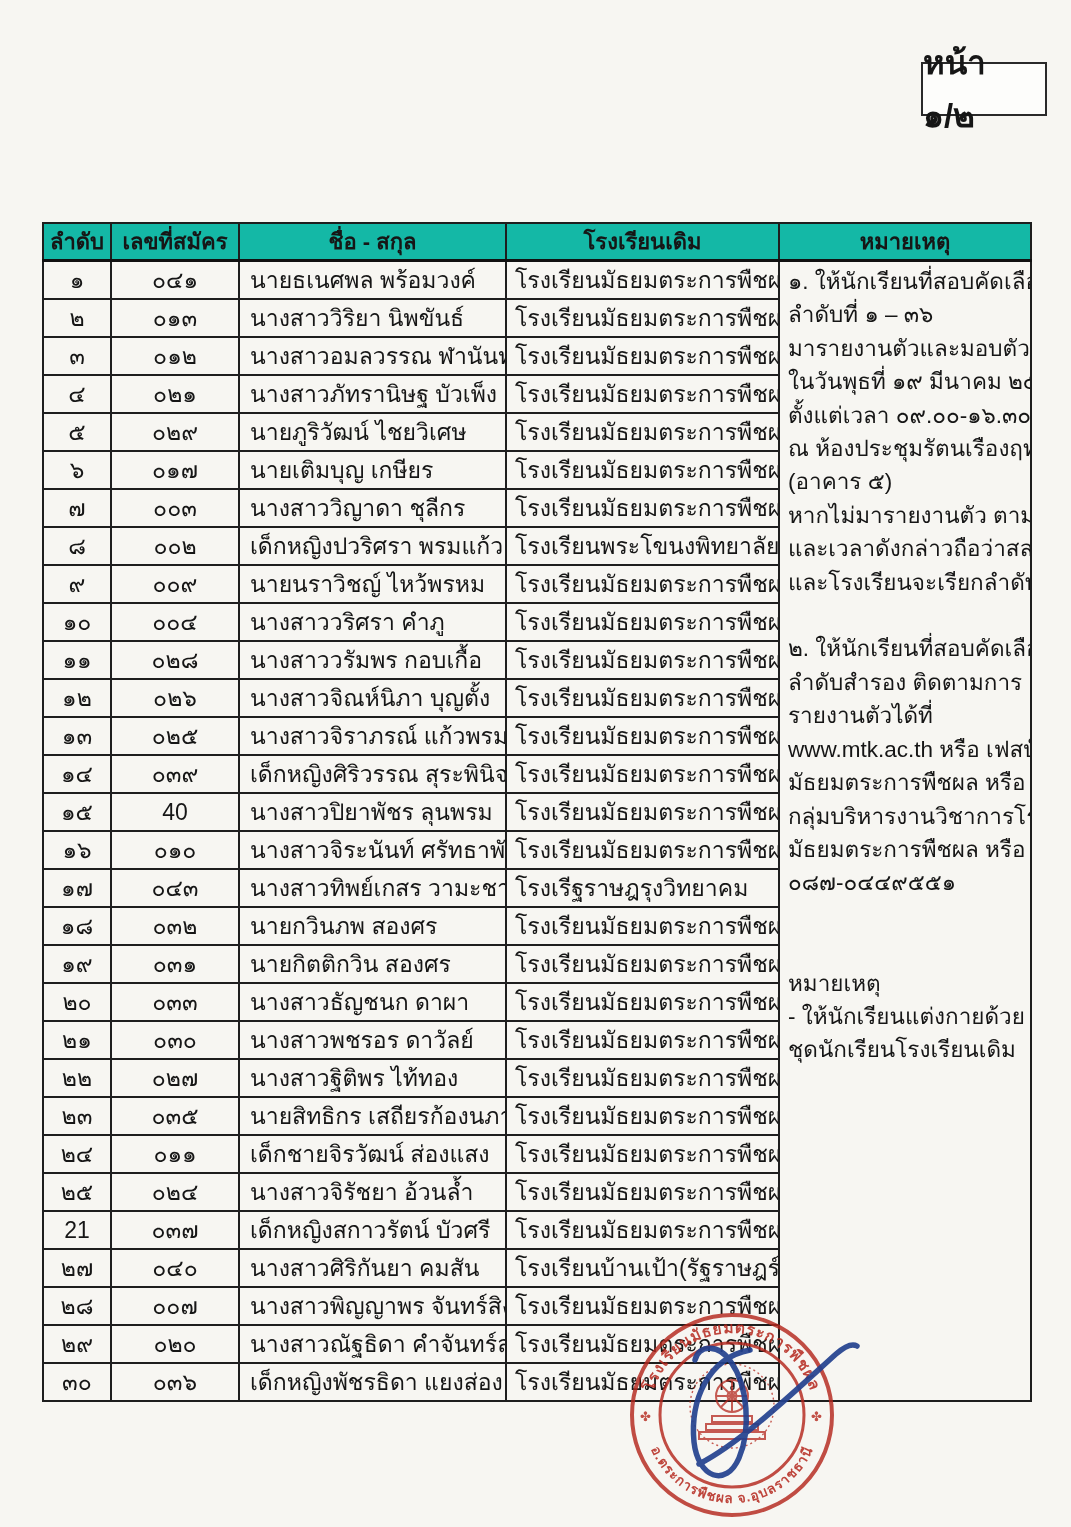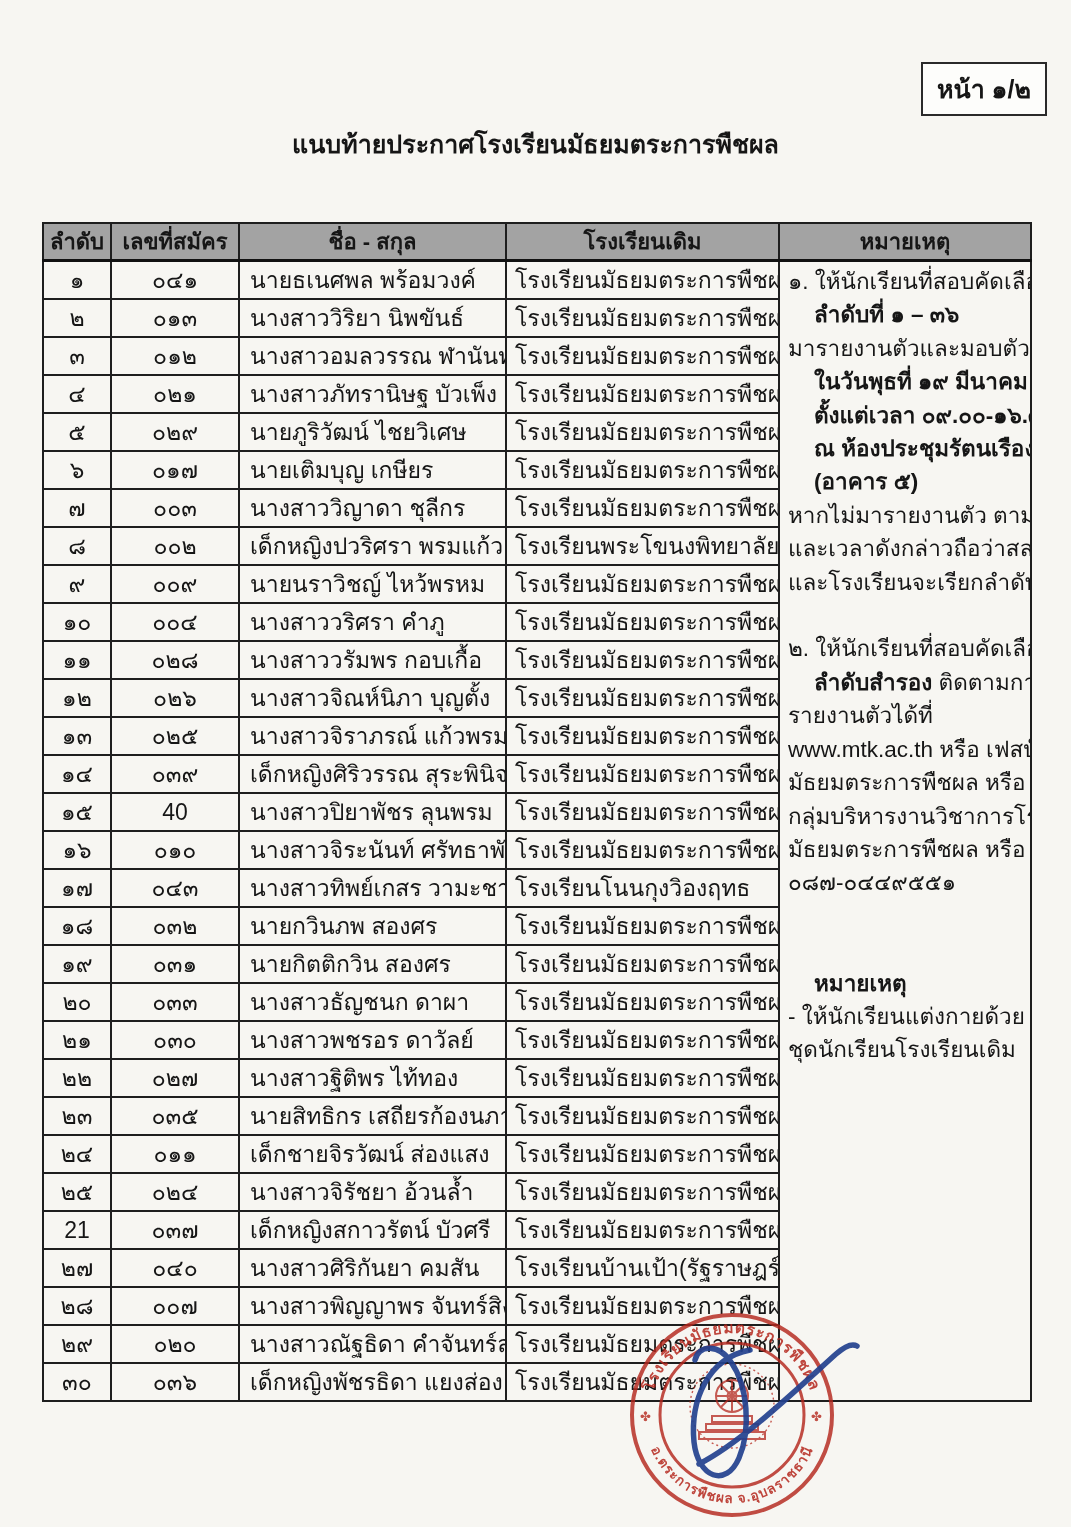--- a/index.html
+++ b/index.html
@@ -6,67 +6,66 @@
   body{
     width:1071px;height:1527px;position:relative;overflow:hidden;
     background:#f7f6f2;
     font-family:"Liberation Sans",sans-serif;
     color:#161616;
   }
   .page-no-box{
     position:absolute;top:62px;left:921px;width:122px;height:50px;
     border:2px solid #2a2a2a;background:#fdfdfb;
     display:flex;align-items:center;justify-content:center;
-    font-size:25px;font-weight:bold;
+    font-size:33px;font-weight:bold;
   }
   .title-block{
     position:absolute;top:126px;left:0;width:1071px;
     text-align:center;font-weight:bold;font-size:25px;line-height:37px;
   }
   .doc-table{
     position:absolute;top:222px;left:42px;width:988px;
     border-collapse:collapse;table-layout:fixed;
     font-size:23px;
   }
   .doc-table th,.doc-table td{
     border:2px solid #1e1e1e;
     padding:0 6px;
     overflow:hidden;white-space:nowrap;
   }
   .doc-table thead th{
-    background:#a3a3a3;
+    background:#14b8a6;
     height:33px;font-size:22px;font-weight:bold;
     text-align:center;border-bottom:3px solid #111;
   }
   .doc-table tbody td{height:35.3px;}
   .doc-table td.c0,.doc-table td.c1{text-align:center;}
   .doc-table td.c2{padding-left:10px;margin-left:23px;}
   .doc-table td.c3{padding-left:8px;}
   .doc-table td.remarks-cell{
     vertical-align:top;padding:3px 4px 0 8px;white-space:normal;
   }
   .remark-line{
     min-height:33.4px;line-height:33.4px;font-size:22.5px;
     white-space:nowrap;
   }
-  .remark-line .b{font-weight:bold;margin-left:26px;}
+  .remark-line .b{font-weight:normal;}
   .stamp-wrap{
     position:absolute;top:1292px;left:600px;width:300px;height:235px;
     pointer-events:none;
   }
 </style>
 </head>
 <body>
 
 <div class="page-no-box">
   <span>หน้า ๑/๒</span>
 </div>
 
 <div class="title-block">
-  <div>แนบท้ายประกาศโรงเรียนมัธยมตระการพืชผล</div>
 </div>
 
 <table class="doc-table">
   <colgroup>
     <col style="width:68px">
       <col style="width:128px">
       <col style="width:267px">
     <col style="width:273px">
       <col style="width:252px">
   </colgroup>
@@ -199,21 +198,21 @@
       <tr>
         <td class="c0">๑๖</td>
         <td class="c1">๐๑๐</td>
         <td class="c2">นางสาวจิระนันท์  ศรัทธาพันธ์</td>
         <td class="c3">โรงเรียนมัธยมตระการพืชผล</td>
       </tr>
       <tr>
         <td class="c0">๑๗</td>
         <td class="c1">๐๔๓</td>
         <td class="c2">นางสาวทิพย์เกสร  วามะชาติ</td>
-        <td class="c3">โรงเรียนโนนกุงวิองฤทธ</td>
+        <td class="c3">โรงเรีฐราษฎรุงวิทยาคม</td>
       </tr>
       <tr>
         <td class="c0">๑๘</td>
         <td class="c1">๐๓๒</td>
         <td class="c2">นายกวินภพ  สองศร</td>
         <td class="c3">โรงเรียนมัธยมตระการพืชผล</td>
       </tr>
       <tr>
         <td class="c0">๑๙</td>
         <td class="c1">๐๓๑</td>

